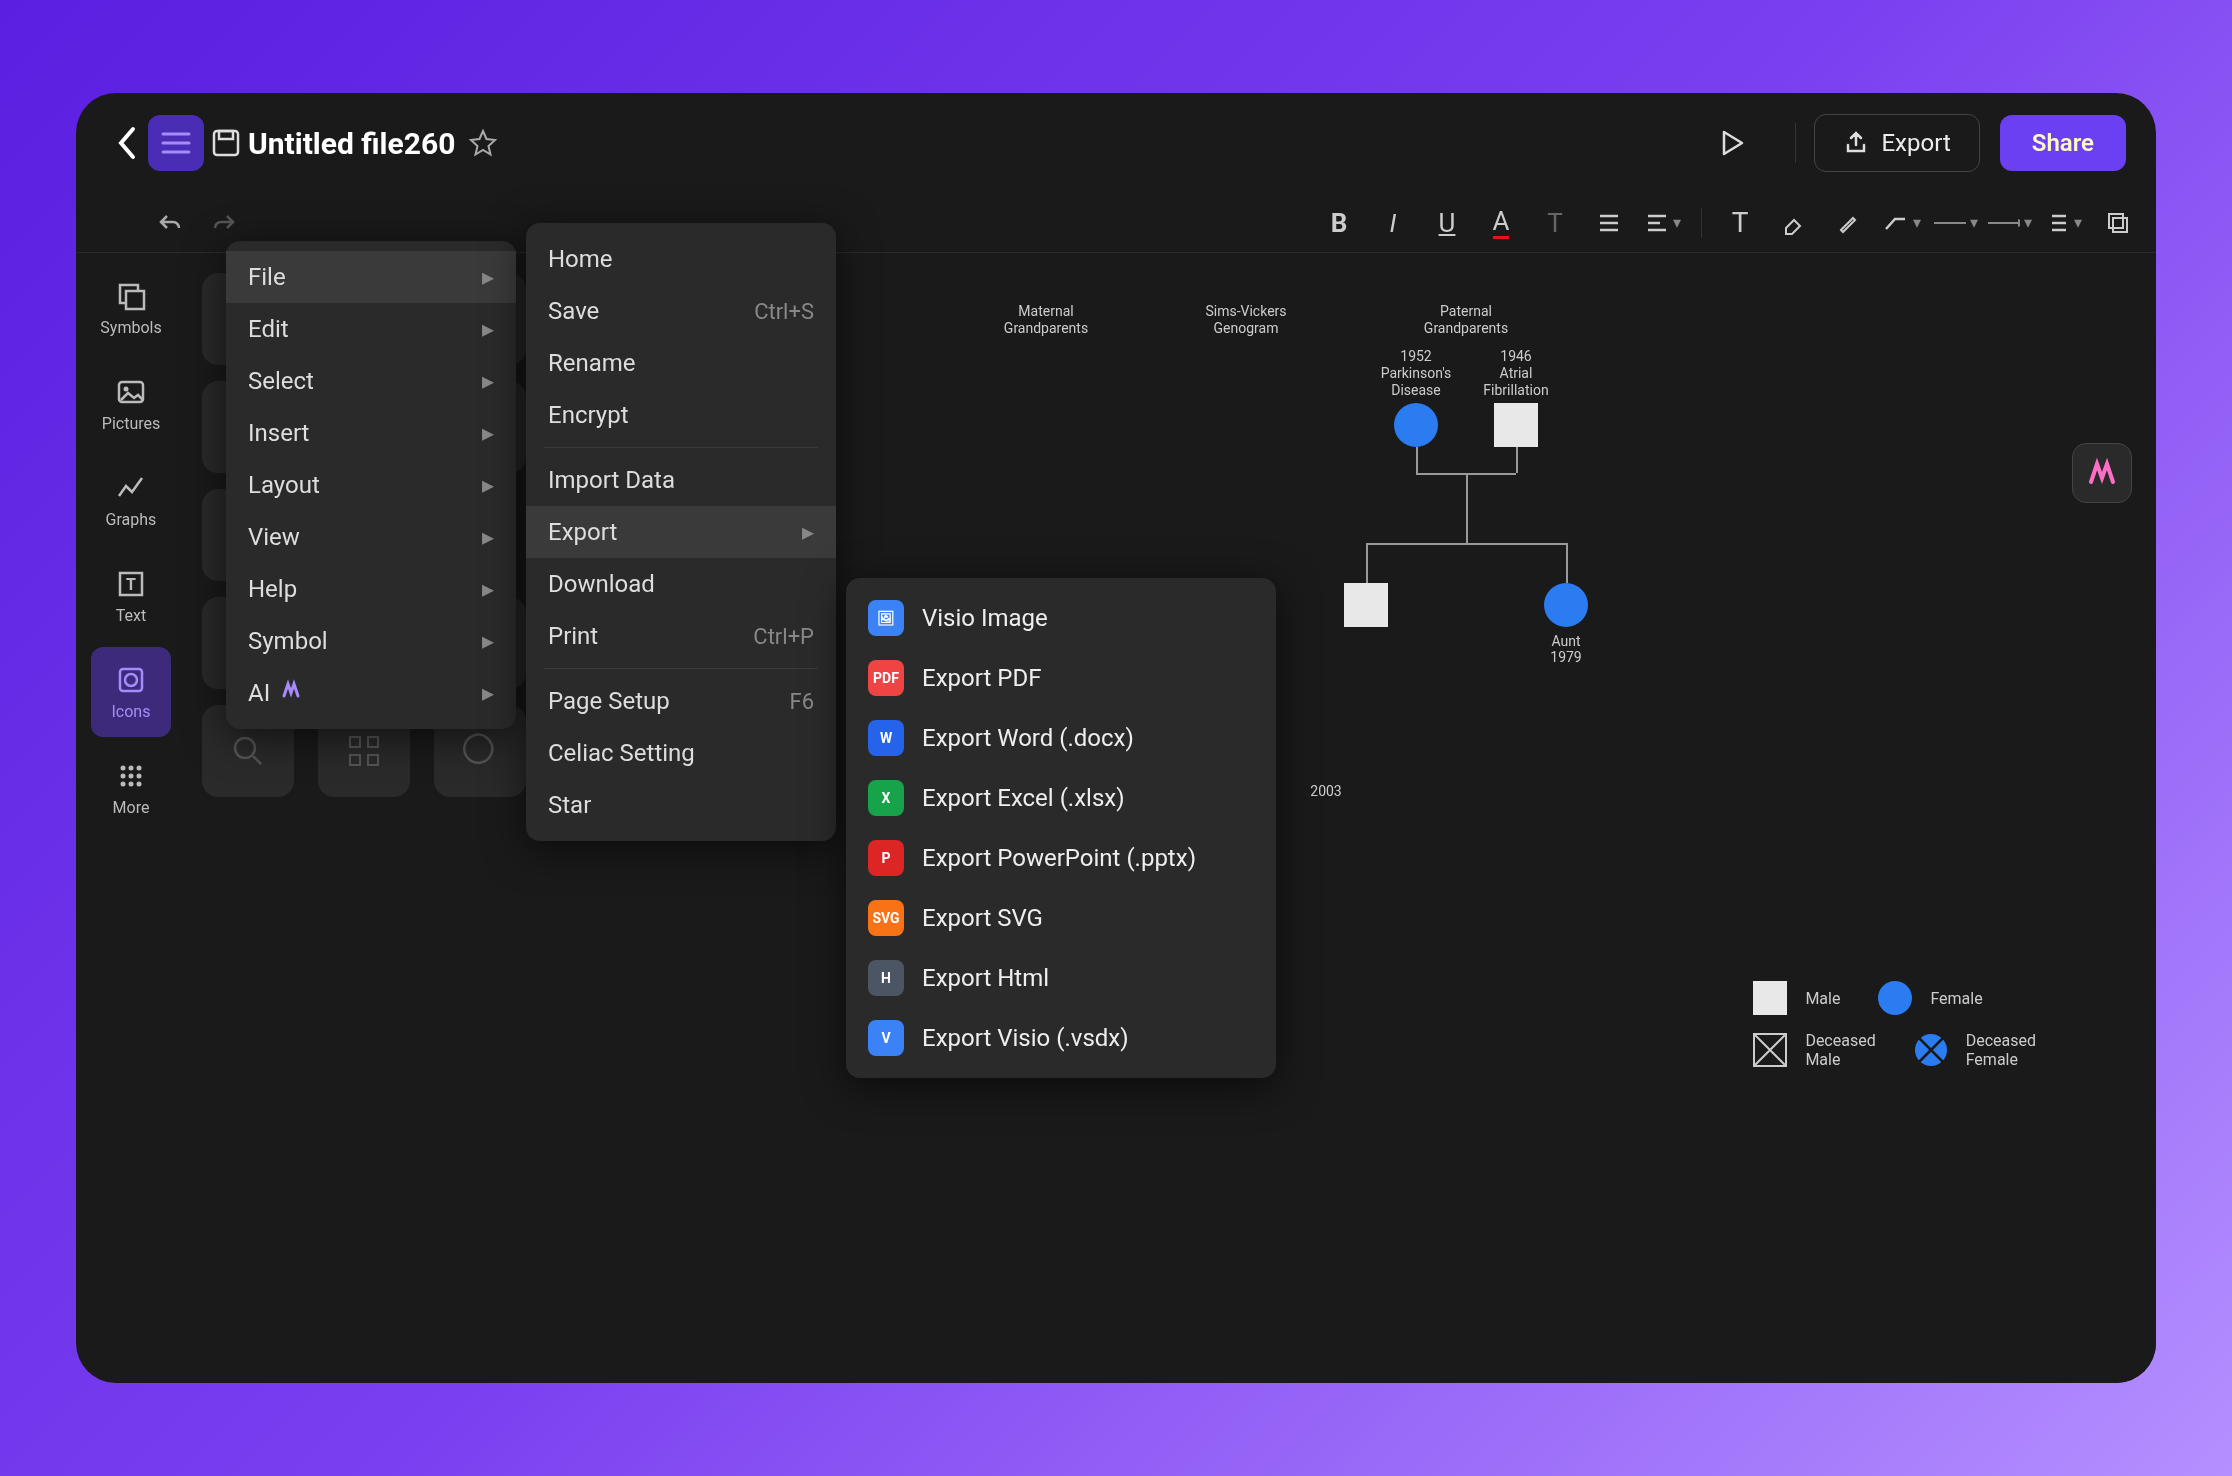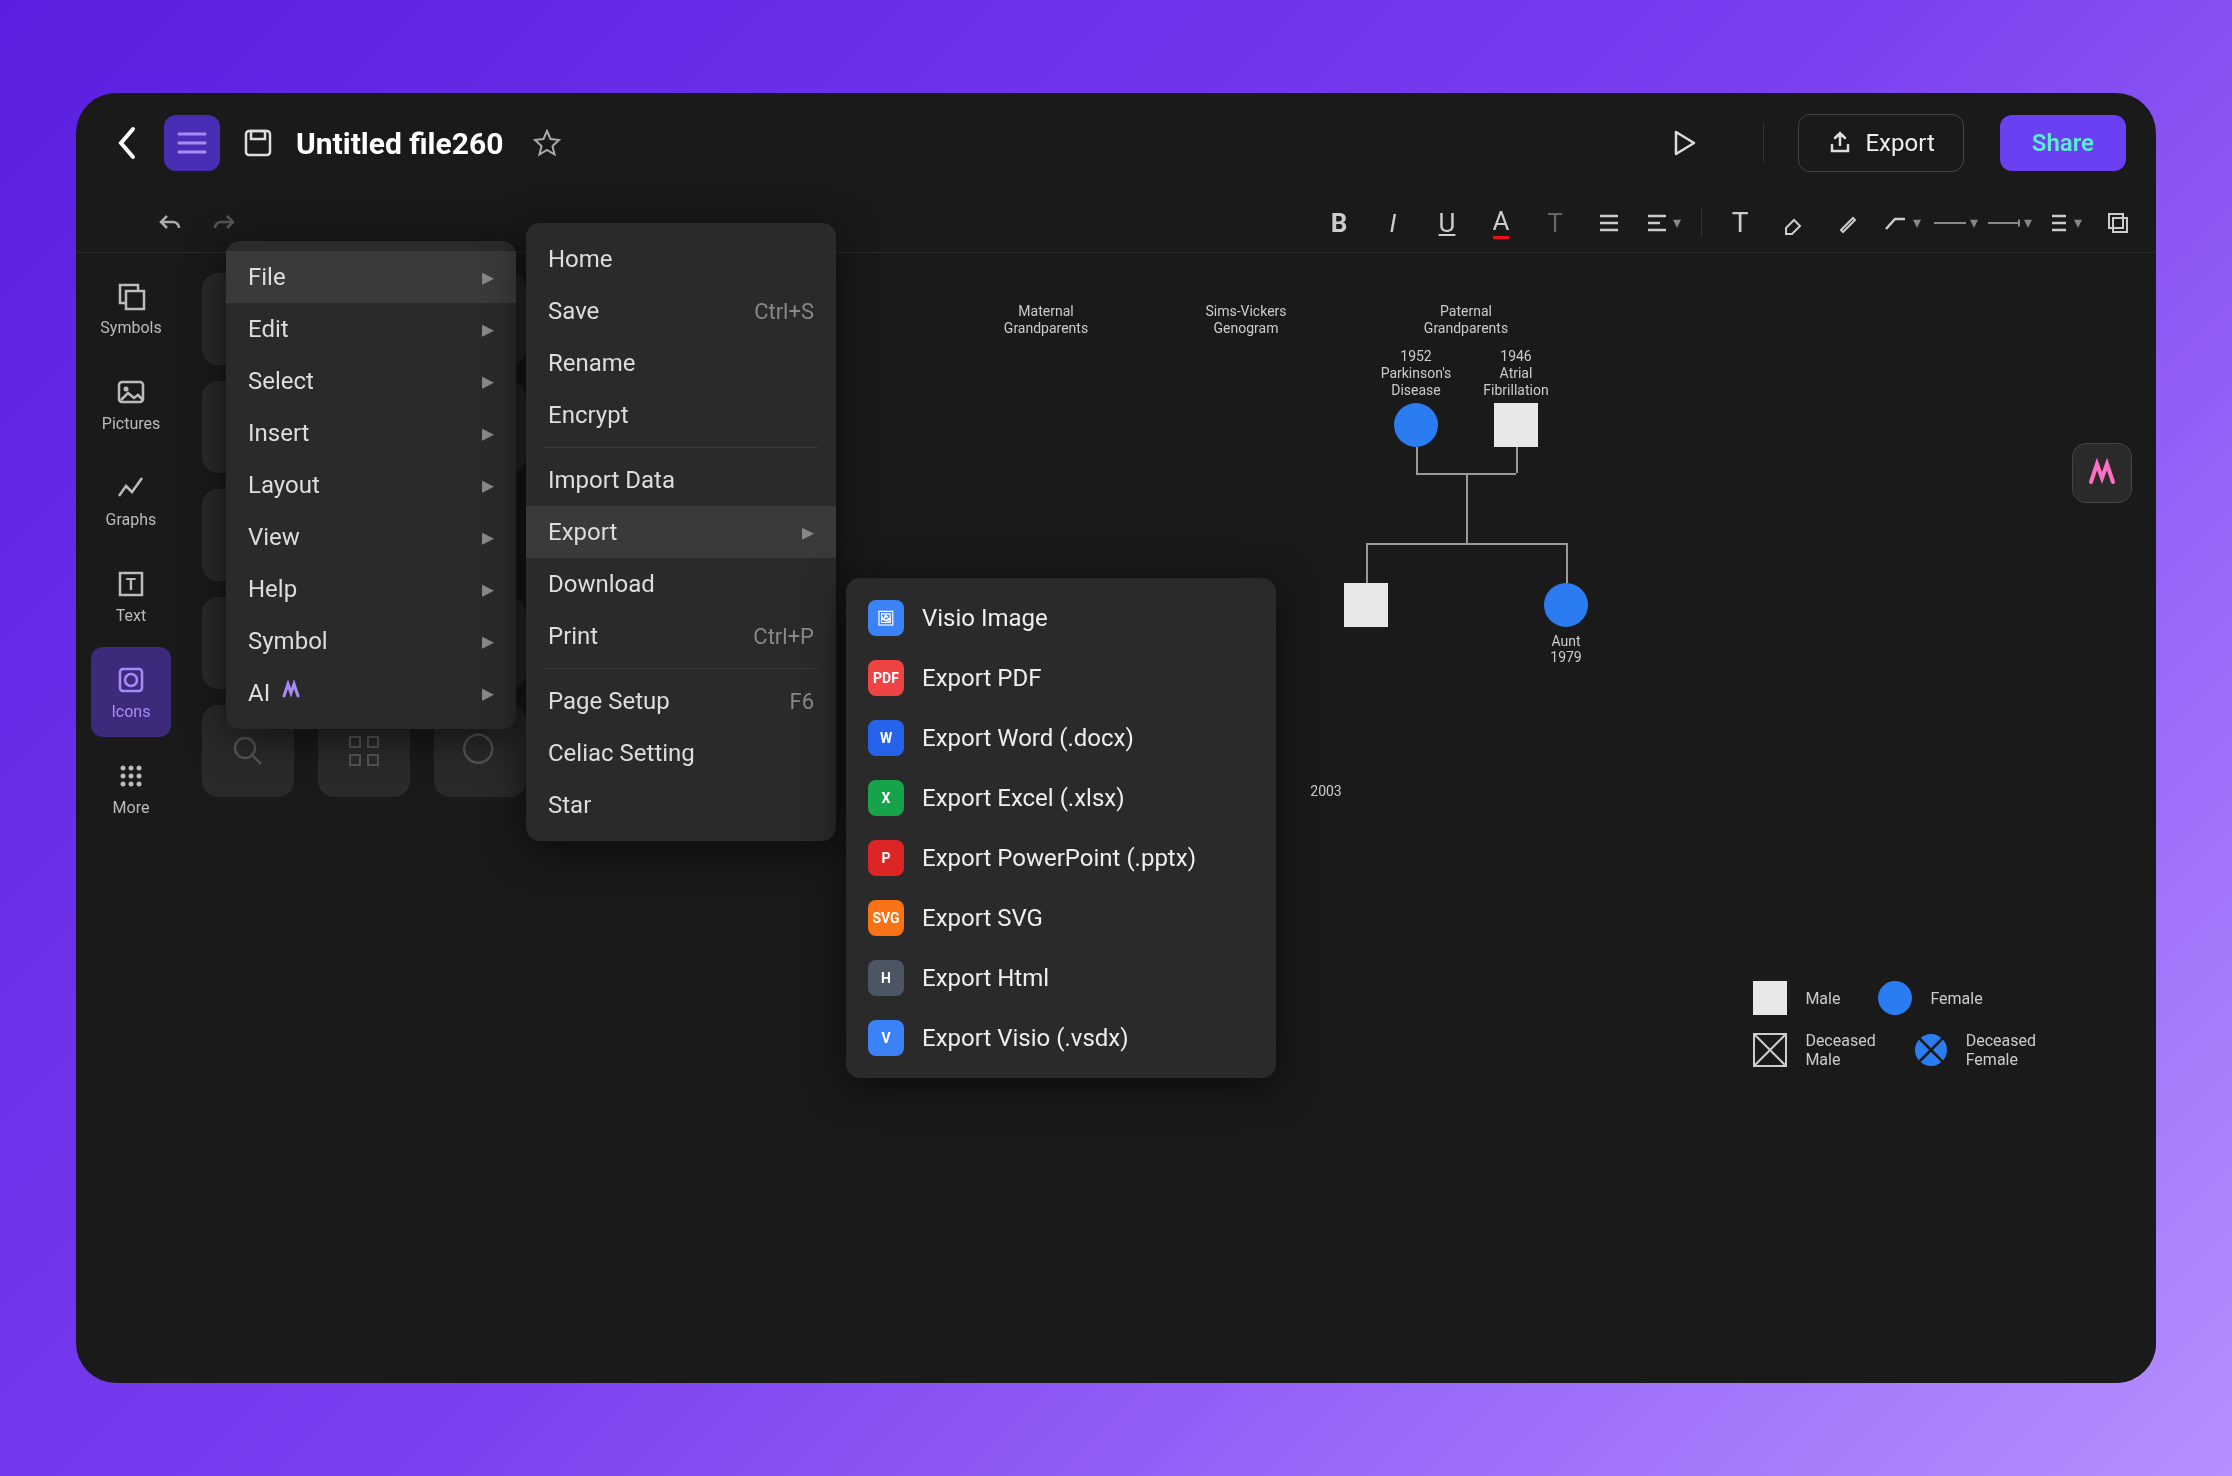--- a/index.html
+++ b/index.html
@@ -1,29 +1,29 @@
 <!DOCTYPE html>
 <html><head>
 <meta charset="utf-8">
 <style>
 * { margin:0; padding:0; box-sizing:border-box; font-family:-apple-system,BlinkMacSystemFont,"Segoe UI",Roboto,sans-serif; }
 body { background:linear-gradient(135deg,#5a1fe0 0%,#7a3ff0 50%,#b58fff 100%); width:2232px; height:1476px; display:flex; align-items:center; justify-content:center; }
 .app-window { width:2080px; height:1290px; background:#1a1a1a; border-radius:40px; overflow:hidden; position:relative; }
-.titlebar { display:flex; align-items:center; padding:20px 30px; height:100px; gap:18px; }
+.titlebar { display:flex; align-items:center; padding:20px 30px; height:100px; gap:2px; }
 .back-btn,.menu-btn,.save-icon-btn,.star-btn,.play-btn,.export-btn,.share-btn { display:flex; align-items:center; justify-content:center; cursor:pointer; }
 .back-btn { width:40px; height:40px; color:#fff; }
 .menu-btn { width:56px; height:56px; background:#4a2db5; border-radius:12px; color:#a78bfa; }
 .save-icon-btn { width:40px; height:40px; color:#ddd; }
 .file-title { color:#fff; font-size:30px; font-weight:700; }
 .star-btn { width:40px; height:40px; color:#aaa; margin-left:6px; }
 .spacer { flex:1; }
 .play-btn { width:50px; height:50px; color:#ddd; margin-right:20px; }
 .vdiv { width:1px; height:40px; background:#333; margin:0 16px; }
 .export-btn { padding:14px 28px; border:1px solid #444; border-radius:12px; color:#eee; font-size:24px; gap:12px; }
-.share-btn { padding:14px 32px; background:#6b3ff2; border-radius:12px; color:#5eead4; font-size:24px; font-weight:600; margin-left:18px; }
+.share-btn { padding:14px 32px; background:#6b3ff2; border-radius:12px; color:#fef9c3; font-size:24px; font-weight:600; margin-left:18px; }
 .toolbar { display:flex; align-items:center; padding:8px 16px 8px 72px; height:60px; gap:10px; border-bottom:1px solid #2a2a2a; }
 .tool-btn { width:44px; height:44px; display:flex; align-items:center; justify-content:center; color:#ccc; border-radius:6px; cursor:pointer; }
 .tool-sep { width:1px; height:30px; background:#333; margin:0 6px; }
 .tool-dd { display:flex; align-items:center; gap:4px; }
 .tool-line { width:40px; height:2px; background:#888; }
 .body { display:flex; height:calc(100% - 160px); position:relative; }
 .sidebar { width:110px; display:flex; flex-direction:column; align-items:center; padding-top:10px; gap:6px; }
 .side-item { width:80px; height:90px; display:flex; flex-direction:column; align-items:center; justify-content:center; gap:6px; color:#bbb; border-radius:12px; cursor:pointer; }
 .side-item.active { background:#3d2a7a; color:#a78bfa; }
 .side-label { font-size:16px; }

